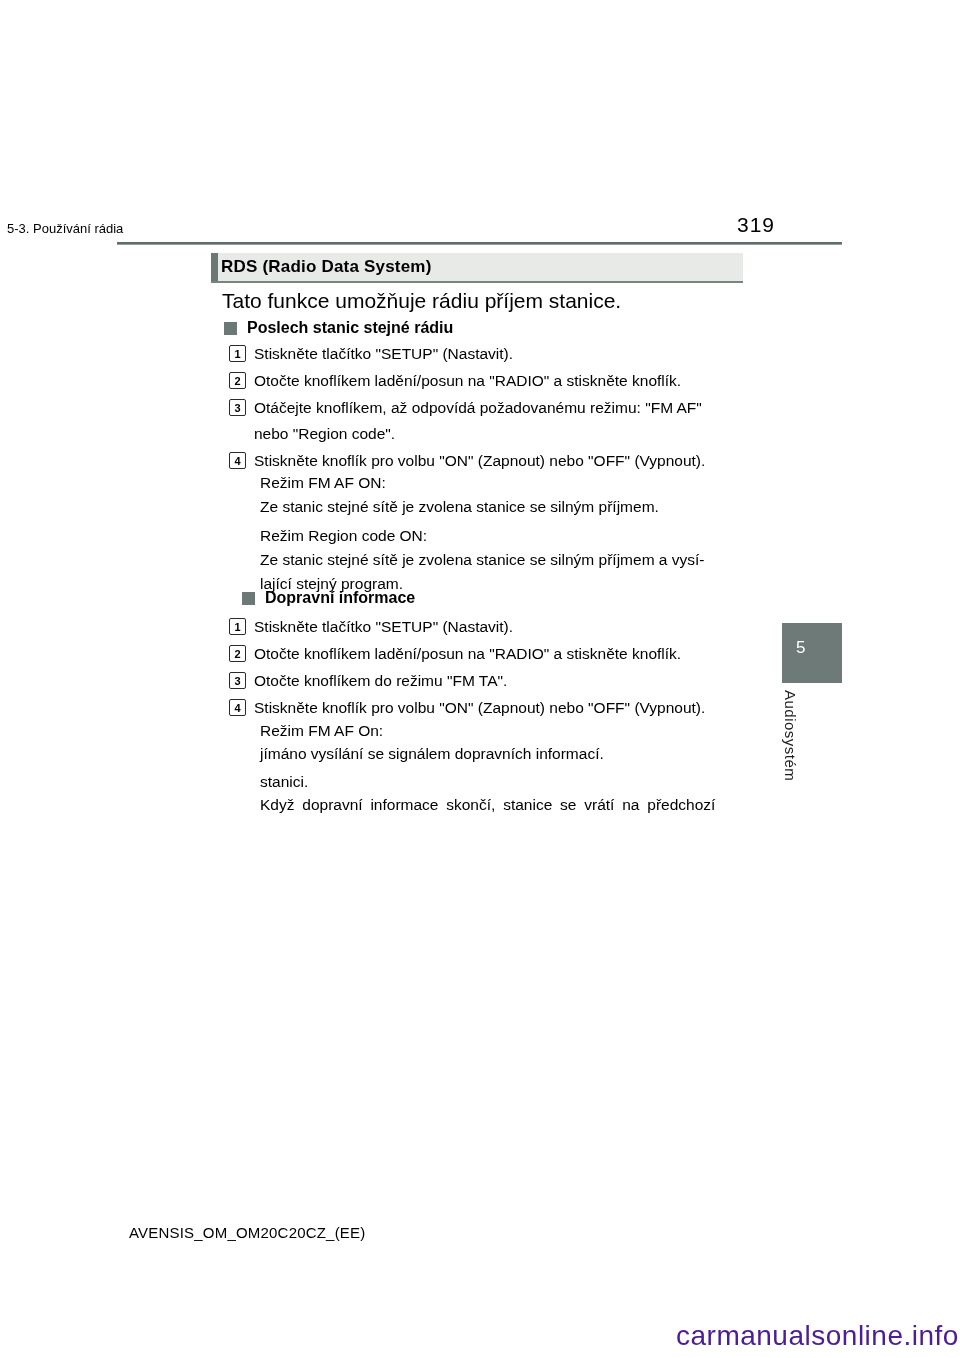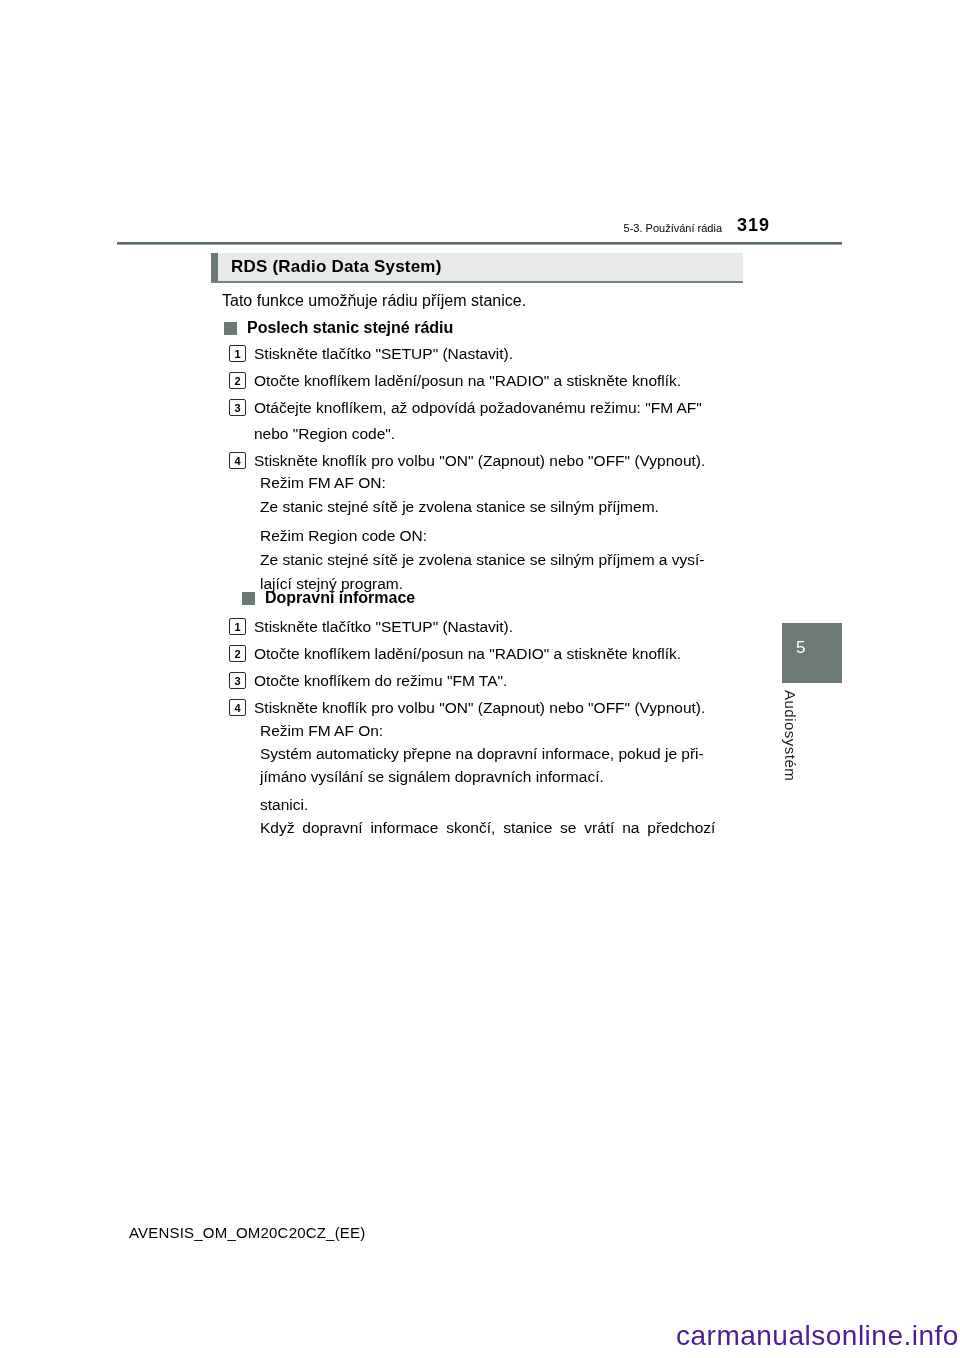--- a/index.html
+++ b/index.html
@@ -1,36 +1,36 @@
 <!DOCTYPE html>
 <html><head>
 <meta charset="utf-8">
 <style>
   html,body{margin:0;padding:0;}
   body{width:960px;height:1358px;background:#fff;overflow:hidden;}
   .page{position:relative;width:960px;height:1358px;background:#ffffff;
         font-family:"Liberation Sans","DejaVu Sans",sans-serif;color:#000;}
 
   
-  .running-head{position:absolute;top:220px;left:18px;width:704px;text-align:right;
-                font-size:11px;line-height:17px;}
-  .page-number{position:absolute;top:213px;left:737px;font-size:18px;font-weight:bold;
+  .running-head{position:absolute;top:220px;left:7px;width:704px;
+                font-size:13px;line-height:17px;}
+  .page-number{position:absolute;top:213px;left:737px;font-size:21px;font-weight:normal;
                letter-spacing:1px;line-height:24px;text-align:right;}
   .head-rule{position:absolute;top:242px;left:117px;width:725px;height:3px;
              background:linear-gradient(to bottom,#5f6d6a 0 66%,#94a09d 66% 100%);}
 
   
   .content{position:absolute;left:211px;top:253px;width:600px;}
 
   .banner{position:absolute;top:0;left:0;width:532px;height:28px;background:#e8eae8;
           border-bottom:2px solid #78857f;display:flex;align-items:center;}
   .banner-accent{width:7px;align-self:stretch;background:#6b7876;flex:0 0 auto;}
-  .banner-title{font-weight:bold;font-size:17px;padding-left:13px;letter-spacing:0.2px;}
+  .banner-title{font-weight:bold;font-size:17px;padding-left:3px;letter-spacing:0.2px;}
 
-  .intro{position:absolute;top:36px;left:11px;font-size:16px;line-height:24px;white-space:nowrap;}
+  .intro{position:absolute;top:36px;left:11px;font-size:21px;line-height:24px;white-space:nowrap;}
 
   .sec-header{position:absolute;left:13px;display:flex;align-items:center;}
   .sec-header .bullet{width:13px;height:13px;background:#6b7876;flex:0 0 auto;}
   .sec-header .sec-title{font-weight:bold;font-size:16px;margin-left:10px;white-space:nowrap;}
   #sec1-header{top:66px;}
   #sec2-header{top:336px;padding-left:18px;}
 
   .steps{position:absolute;left:18px;}
   #sec1-steps{top:88px;}
   #sec2-steps{top:361px;}
@@ -151,21 +151,20 @@
         <span class="step-num">4</span>
         <div class="step-text">
           <div class="line">Stiskněte knoflík pro volbu "ON" (Zapnout) nebo "OFF" (Vypnout).</div>
         </div>
       </div>
     </div>
 
     <div class="notes tight" id="sec2-notes">
       <div class="note">
         <div class="line">Režim FM AF On:</div>
-        <div class="line">Systém automaticky přepne na dopravní informace, pokud je při-</div>
         <div class="line">jímáno vysílání se signálem dopravních informací.</div>
       </div>
       <div class="note">
         <div class="line">stanici.</div>
         <div class="line justify">Když dopravní informace skončí, stanice se vrátí na předchozí</div>
       </div>
     </div>
 
   </div>
 

